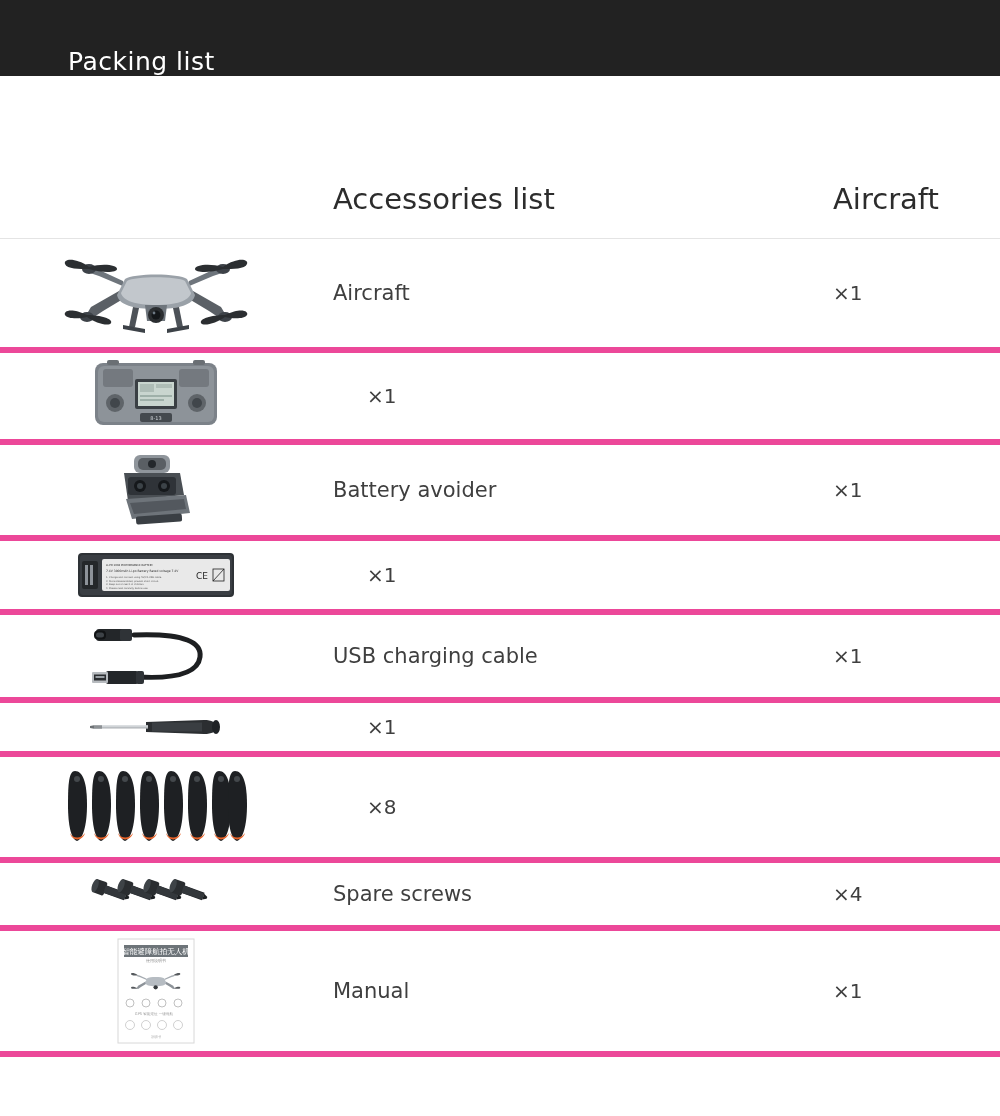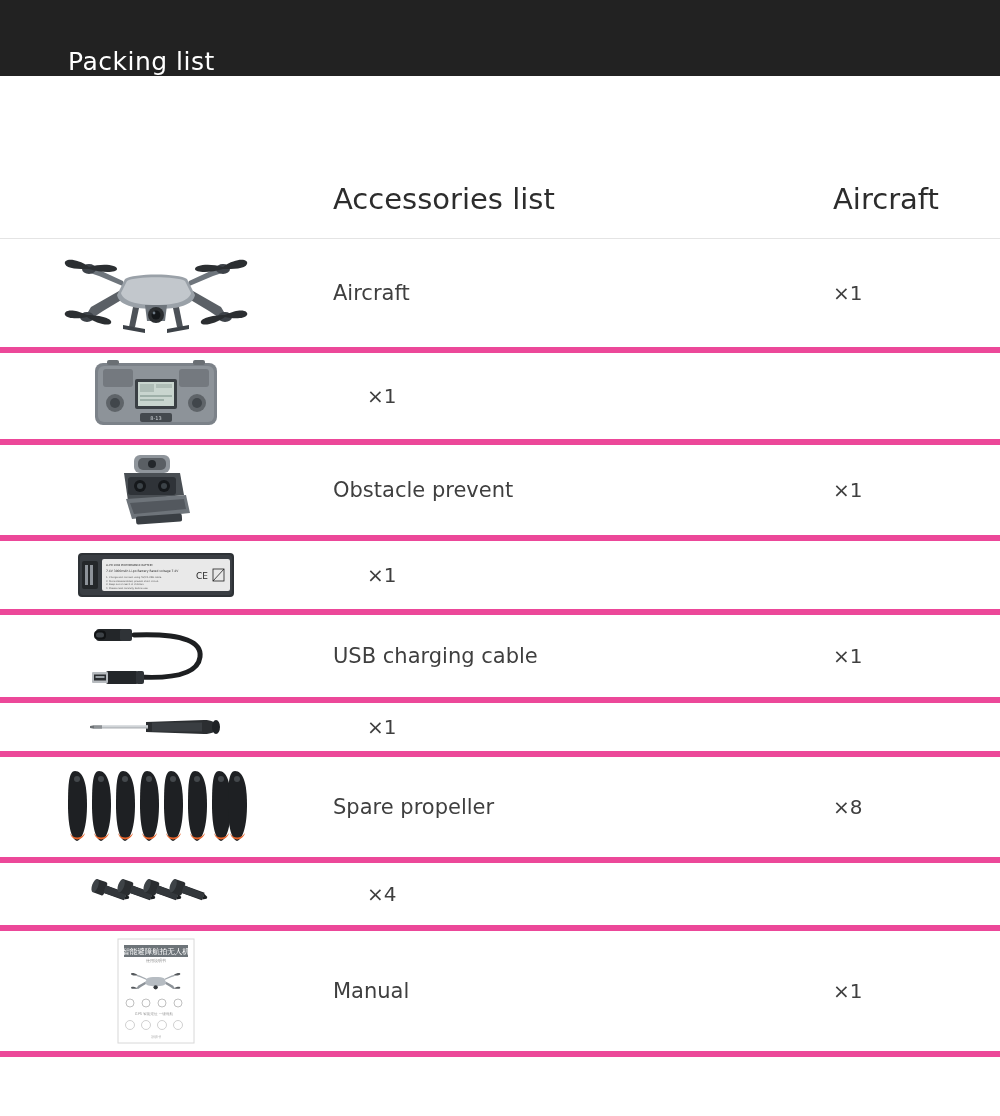--- a/index.html
+++ b/index.html
@@ -217,21 +217,21 @@
           <circle cx="26" cy="35" r="6" fill="#15181b"></circle>
           <circle cx="26" cy="35" r="3" fill="#3c4348"></circle>
           <circle cx="50" cy="35" r="6" fill="#15181b"></circle>
           <circle cx="50" cy="35" r="3" fill="#3c4348"></circle>
 
           <path d="M12 48 L72 44 L76 62 L18 68 Z" fill="#6e747a"></path>
           <path d="M16 52 L70 48 L72 58 L20 63 Z" fill="#53585e"></path>
           <rect x="22" y="64" width="46" height="8" rx="2" fill="#3a3f44" transform="rotate(-4 45 68)"></rect>
         </svg>
       </div>
-      <div class="col-name">Obstacle prevent</div>
+      <div class="col-name">Battery avoider</div>
       <div class="col-qty">×1</div>
     </div>
 
     <div class="row">
       <div class="col-img">
         <svg class="thumb battery" viewBox="0 0 160 56">
           <rect x="2" y="6" width="156" height="44" rx="4" fill="#2e3236"></rect>
           <rect x="4" y="8" width="152" height="40" rx="3" fill="#3a3e43"></rect>
 
           <rect x="6" y="14" width="16" height="28" rx="2" fill="#24272a"></rect>
@@ -335,21 +335,20 @@
               <circle cx="16" cy="16" r="3" fill="#44484c"></circle>
             </g>
             <g transform="translate(160,0)">
               <path d="M14 8 C22 8, 26 20, 26 42 C26 62, 22 76, 16 78 C10 76, 7 62, 7 42 C7 20, 8 8, 14 8 Z" fill="#1e2023"></path>
               <path d="M9 70 C12 76, 20 76, 24 70 C22 78, 11 79, 9 70 Z" fill="#e8642a"></path>
               <circle cx="16" cy="16" r="3" fill="#44484c"></circle>
             </g>
           </g>
         </svg>
       </div>
-      <div class="col-name">Spare propeller</div>
       <div class="col-qty">×8</div>
     </div>
 
     <div class="row">
       <div class="col-img">
         <svg class="thumb screws" viewBox="0 0 135 50">
           <g transform="translate(2,6) rotate(20 16 16)">
             <rect x="2" y="8" width="12" height="14" rx="2" fill="#2a2d30"></rect>
             <ellipse cx="3" cy="15" rx="3" ry="7" fill="#3e4347"></ellipse>
             <rect x="13" y="11" width="22" height="8" fill="#23262a"></rect>
@@ -372,20 +371,21 @@
           </g>
           <g transform="translate(80,6) rotate(20 16 16)">
             <rect x="2" y="8" width="12" height="14" rx="2" fill="#2a2d30"></rect>
             <ellipse cx="3" cy="15" rx="3" ry="7" fill="#3e4347"></ellipse>
             <rect x="13" y="11" width="22" height="8" fill="#23262a"></rect>
             <path d="M13 11 L35 12 L35 18 L13 19 Z" fill="#33373b"></path>
             <path d="M35 12 L39 14 L39 16 L35 18 Z" fill="#1b1e21"></path>
           </g>
         </svg>
       </div>
+      <div class="col-name">Spare screws</div>
       <div class="col-qty">×4</div>
     </div>
 
     <div class="row">
       <div class="col-img">
         <svg class="thumb manual" viewBox="0 0 80 108">
           <rect x="2" y="2" width="76" height="104" fill="#ffffff" stroke="#d8d8d8" stroke-width="1"></rect>
           <rect x="8" y="8" width="64" height="12" fill="#6d7479"></rect>
           <text x="40" y="17" font-size="7.5" fill="#ffffff" text-anchor="middle" font-family="DejaVu Sans">智能避障航拍无人机</text>
           <text x="40" y="25" font-size="4" fill="#888" text-anchor="middle" font-family="DejaVu Sans">使用说明书</text>

